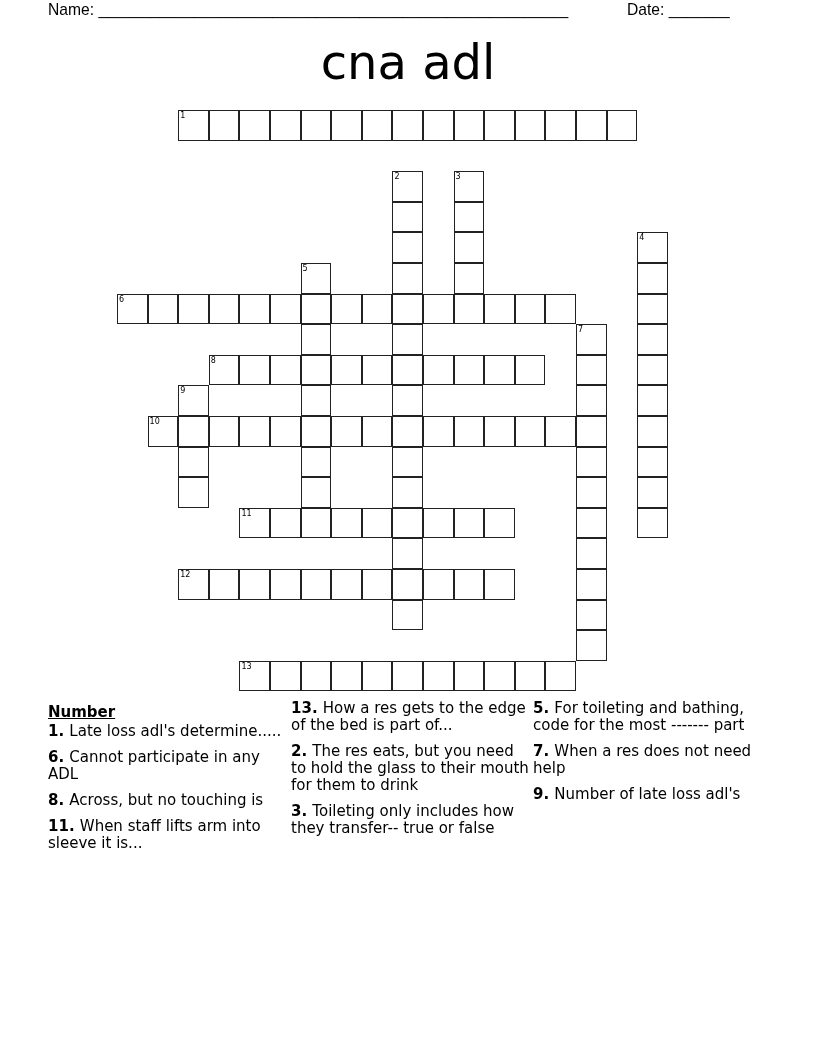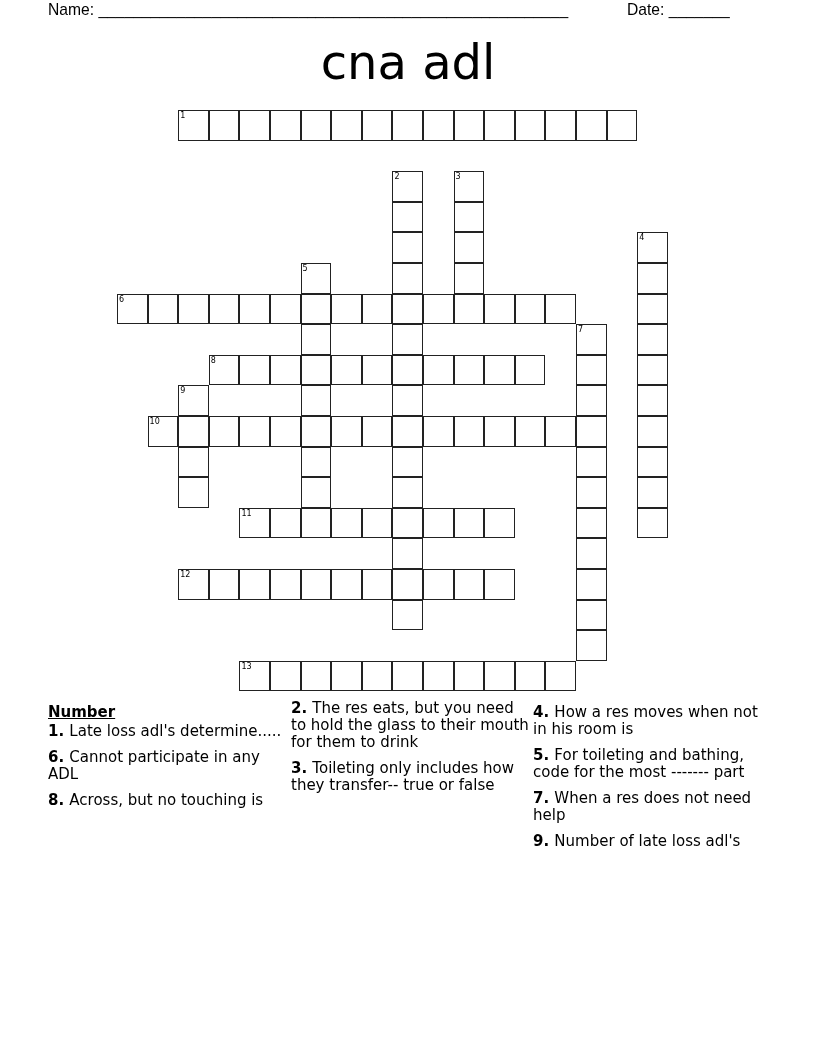--- a/index.html
+++ b/index.html
@@ -184,24 +184,25 @@
     <div class="cell" style="left: 514.8px; top: 660.8px;"></div>
     <div class="cell" style="left: 545.4px; top: 660.8px;"></div>
   </div>
 
 <div class="clues">
   <div class="clue-col col1">
     <div class="heading">Number</div>
     <div class="clue"><b>1</b><b>. </b><span>Late loss adl's determine.....</span></div>
     <div class="clue"><b>6</b><b>. </b><span>Cannot participate in any ADL</span></div>
     <div class="clue"><b>8</b><b>. </b><span>Across, but no touching is</span></div>
+    <div class="clue"><b>11</b><b>. </b><span>When staff lifts arm into sleeve it is...</span></div>
   </div>
   <div class="clue-col col2">
+    <div class="clue"><b>13</b><b>. </b><span>How a res gets to the edge of the bed is part of...</span></div>
     <div class="clue"><b>2</b><b>. </b><span>The res eats, but you need to hold the glass to their mouth for them to drink</span></div>
     <div class="clue"><b>3</b><b>. </b><span>Toileting only includes how they transfer-- true or false</span></div>
   </div>
   <div class="clue-col col3">
-    <div class="clue" style="margin-top:4px"><b>4</b><b>. </b><span>How a res moves when not in his room is</span></div>
     <div class="clue"><b>5</b><b>. </b><span>For toileting and bathing, code for the most ------- part</span></div>
     <div class="clue"><b>7</b><b>. </b><span>When a res does not need help</span></div>
     <div class="clue"><b>9</b><b>. </b><span>Number of late loss adl's</span></div>
   </div>
 </div>
 
 </body></html>

